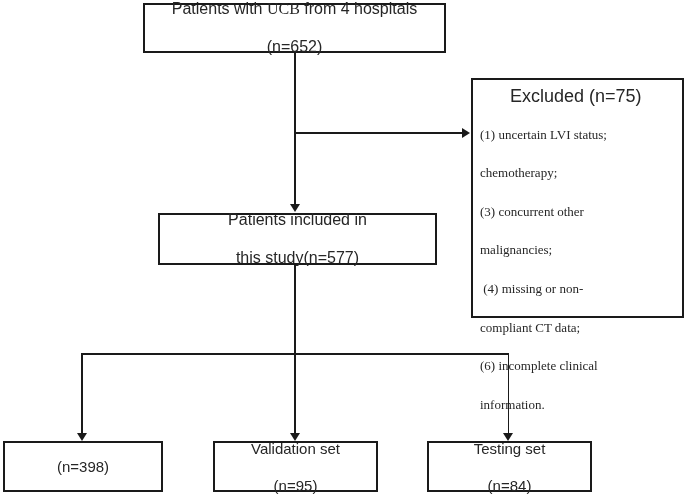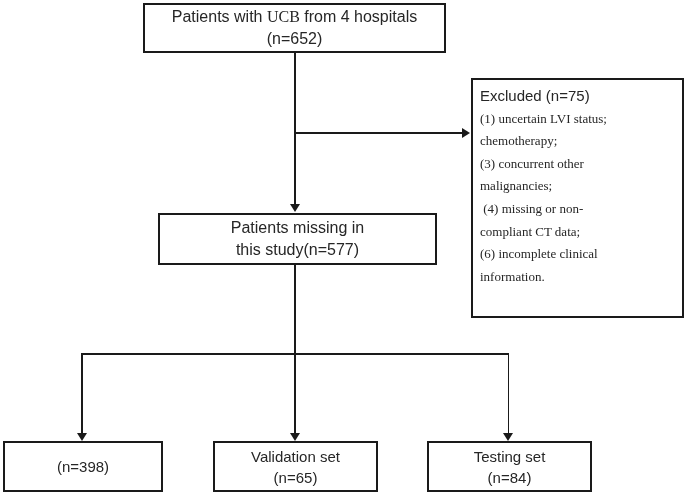--- a/index.html
+++ b/index.html
@@ -19,20 +19,21 @@
   .box {
     position: absolute;
     box-sizing: border-box;
     border: 2px solid #1a1a1a;
     background: #ffffff;
     display: flex;
     flex-direction: column;
     align-items: center;
     justify-content: center;
     text-align: center;
+    gap: 16px;
   }
   .box .bline {
     white-space: pre;
   }
   #box-source {
     left: 143px; top: 3px; width: 303px; height: 50px;
     font-size: 16px; line-height: 22px;
   }
   .serif-acronym {
     font-family: "Liberation Serif", serif;
@@ -46,21 +47,22 @@
     font-size: 15px;
     line-height: 22.6px;
   }
   .ex-line {
     white-space: pre;
     font-family: "Liberation Serif", serif;
     font-size: 13px;
   }
   .ex-line.sans {
     font-family: "Liberation Sans", sans-serif;
-    font-size: 15px;
+    font-size: 18px;
+    margin-left: 30px;
   }
   #box-included {
     left: 158px; top: 213px; width: 279px; height: 52px;
     font-size: 16px; line-height: 22px;
   }
   #box-training {
     left: 3px; top: 441px; width: 160px; height: 51px;
     font-size: 15px; line-height: 21px;
   }
   #box-validation {
@@ -106,31 +108,31 @@
     <div class="ex-line">chemotherapy;</div>
     <div class="ex-line">(3) concurrent other</div>
     <div class="ex-line">malignancies;</div>
     <div class="ex-line"> (4) missing or non-</div>
     <div class="ex-line">compliant CT data;</div>
     <div class="ex-line">(6) incomplete clinical</div>
     <div class="ex-line">information.</div>
   </div>
 
   <div class="box" id="box-included">
-    <div class="bline">Patients missing in</div>
+    <div class="bline">Patients included in</div>
     <div class="bline">this study(n=577)</div>
   </div>
 
   <div class="box" id="box-training">
     <div class="bline">(n=398)</div>
   </div>
 
   <div class="box" id="box-validation">
     <div class="bline">Validation set</div>
-    <div class="bline">(n=65)</div>
+    <div class="bline">(n=95)</div>
   </div>
 
   <div class="box" id="box-testing">
     <div class="bline">Testing set</div>
     <div class="bline">(n=84)</div>
   </div>
 
   <div class="cline" style="left:294px; top:53px; width:1.5px; height:151px;"></div>
   <div class="arrow-down" style="left:289.75px; top:204px;"></div>
 

